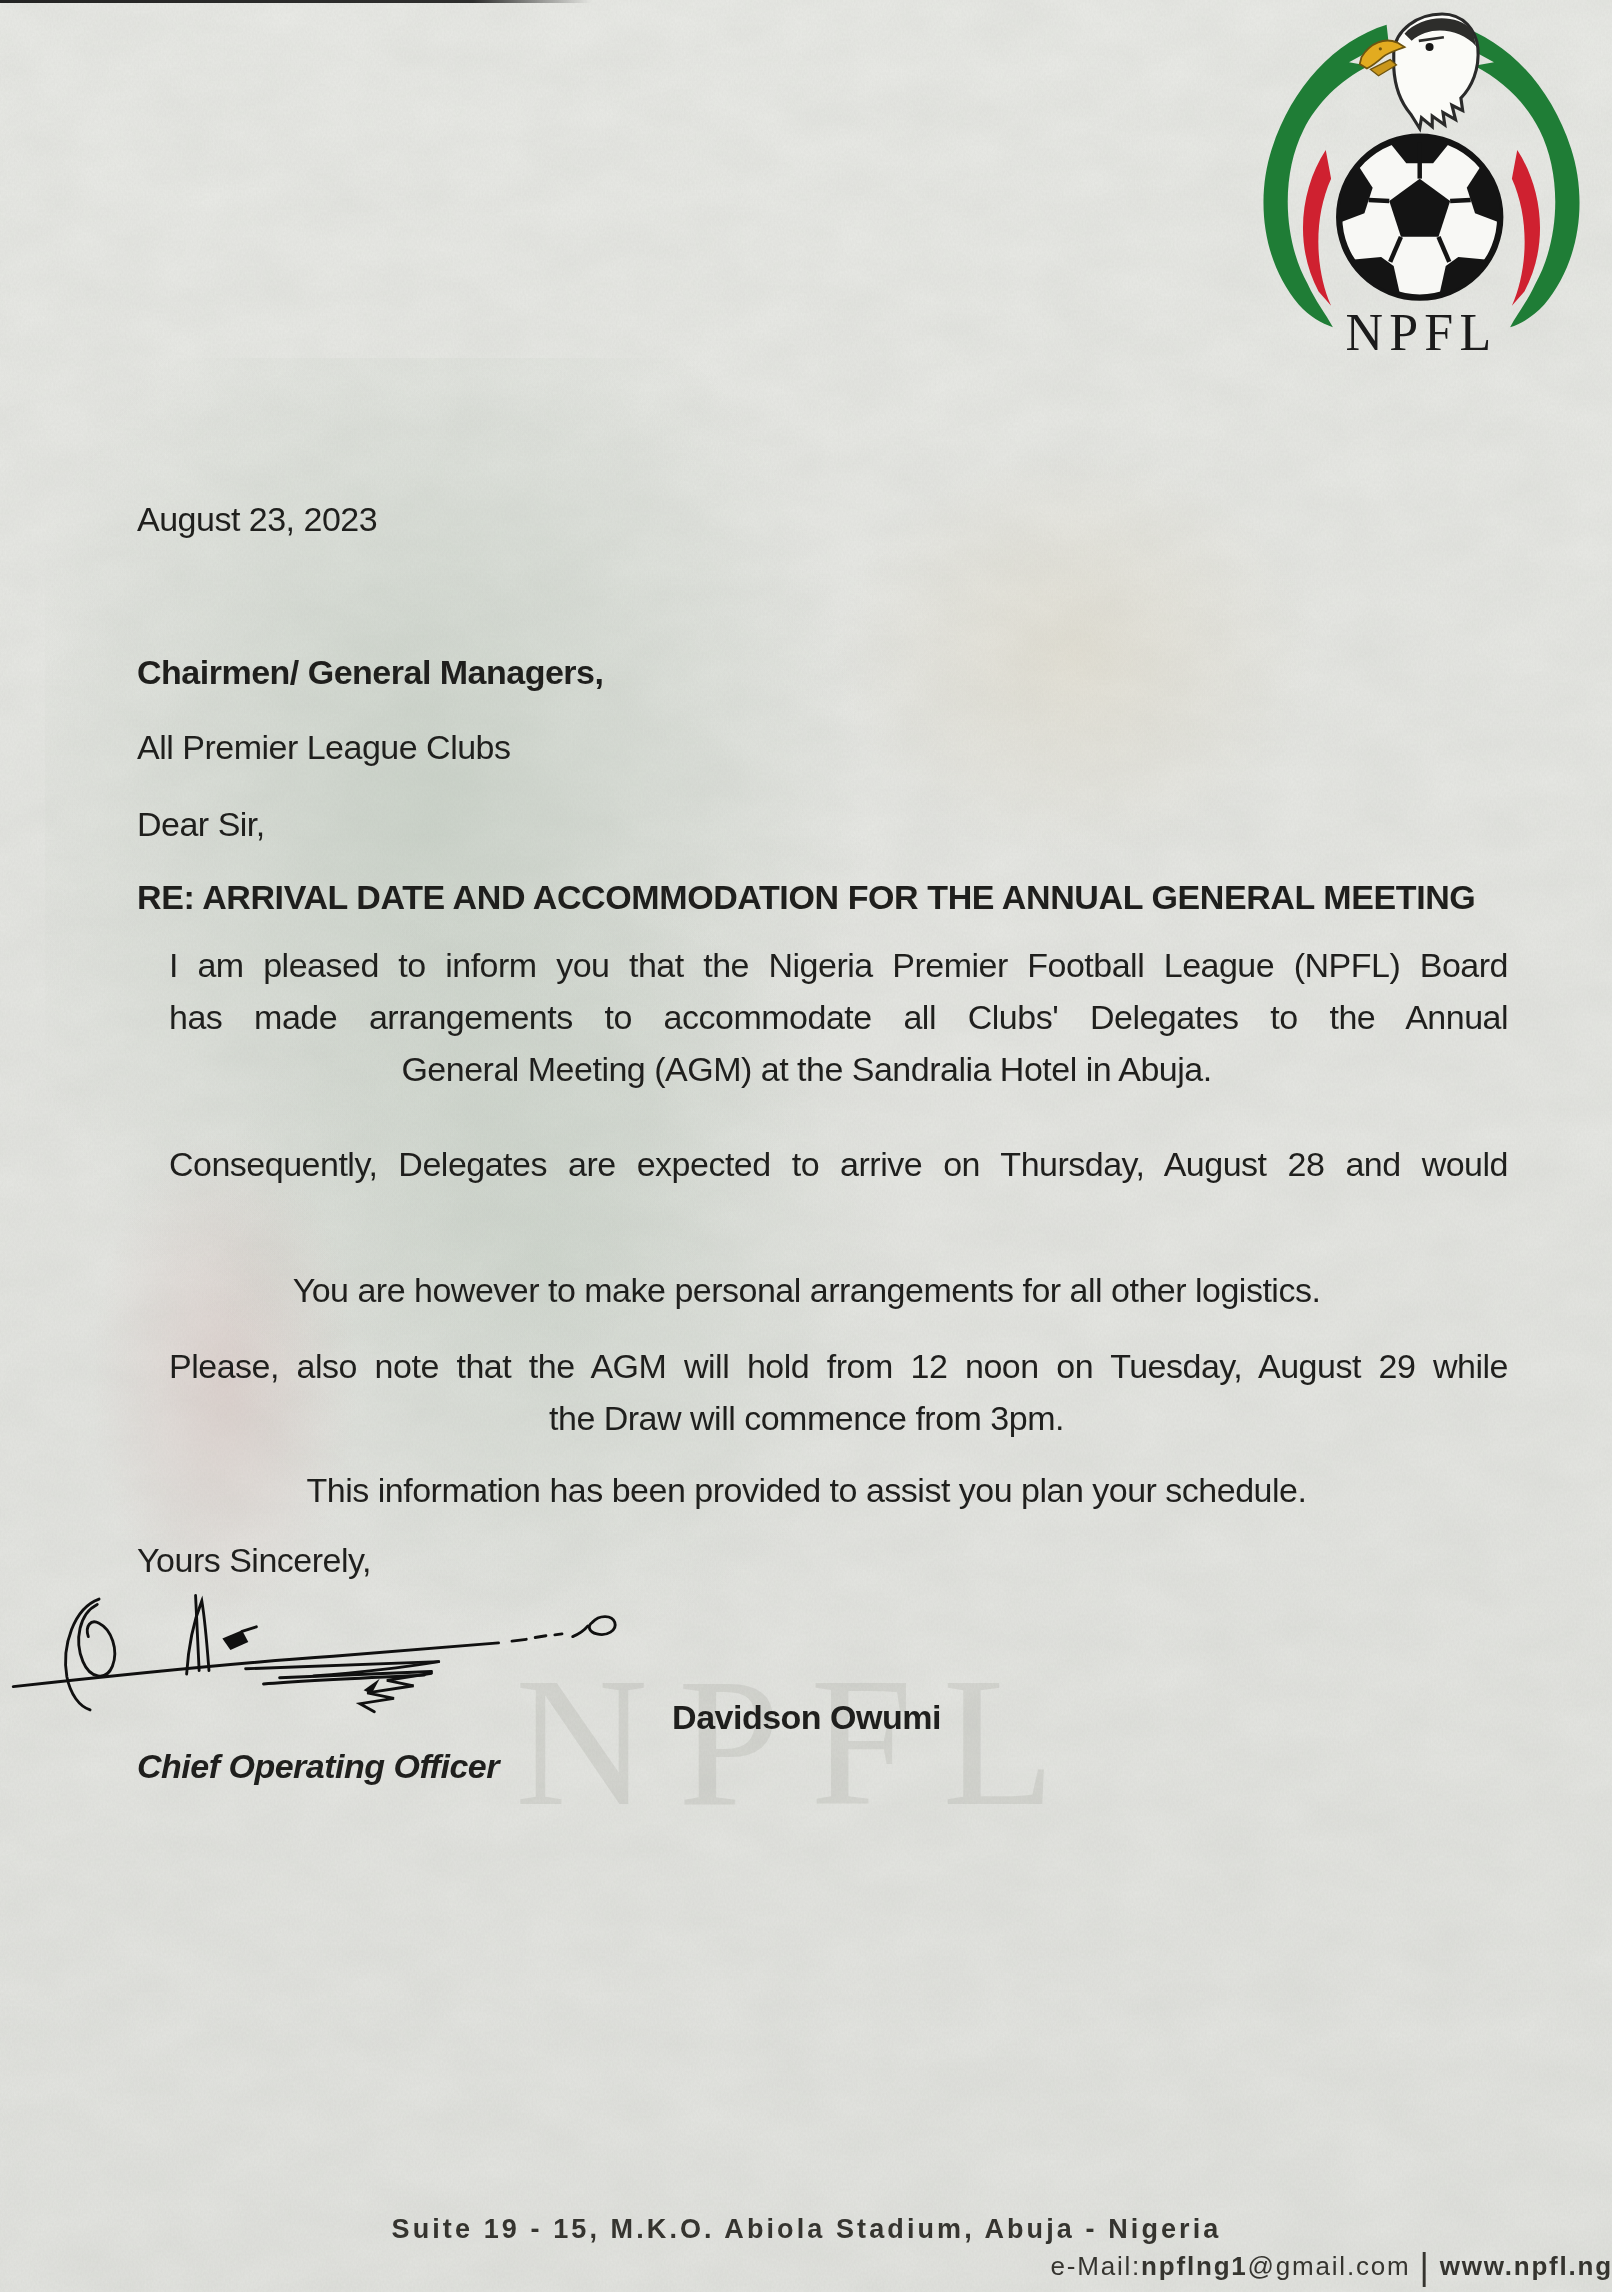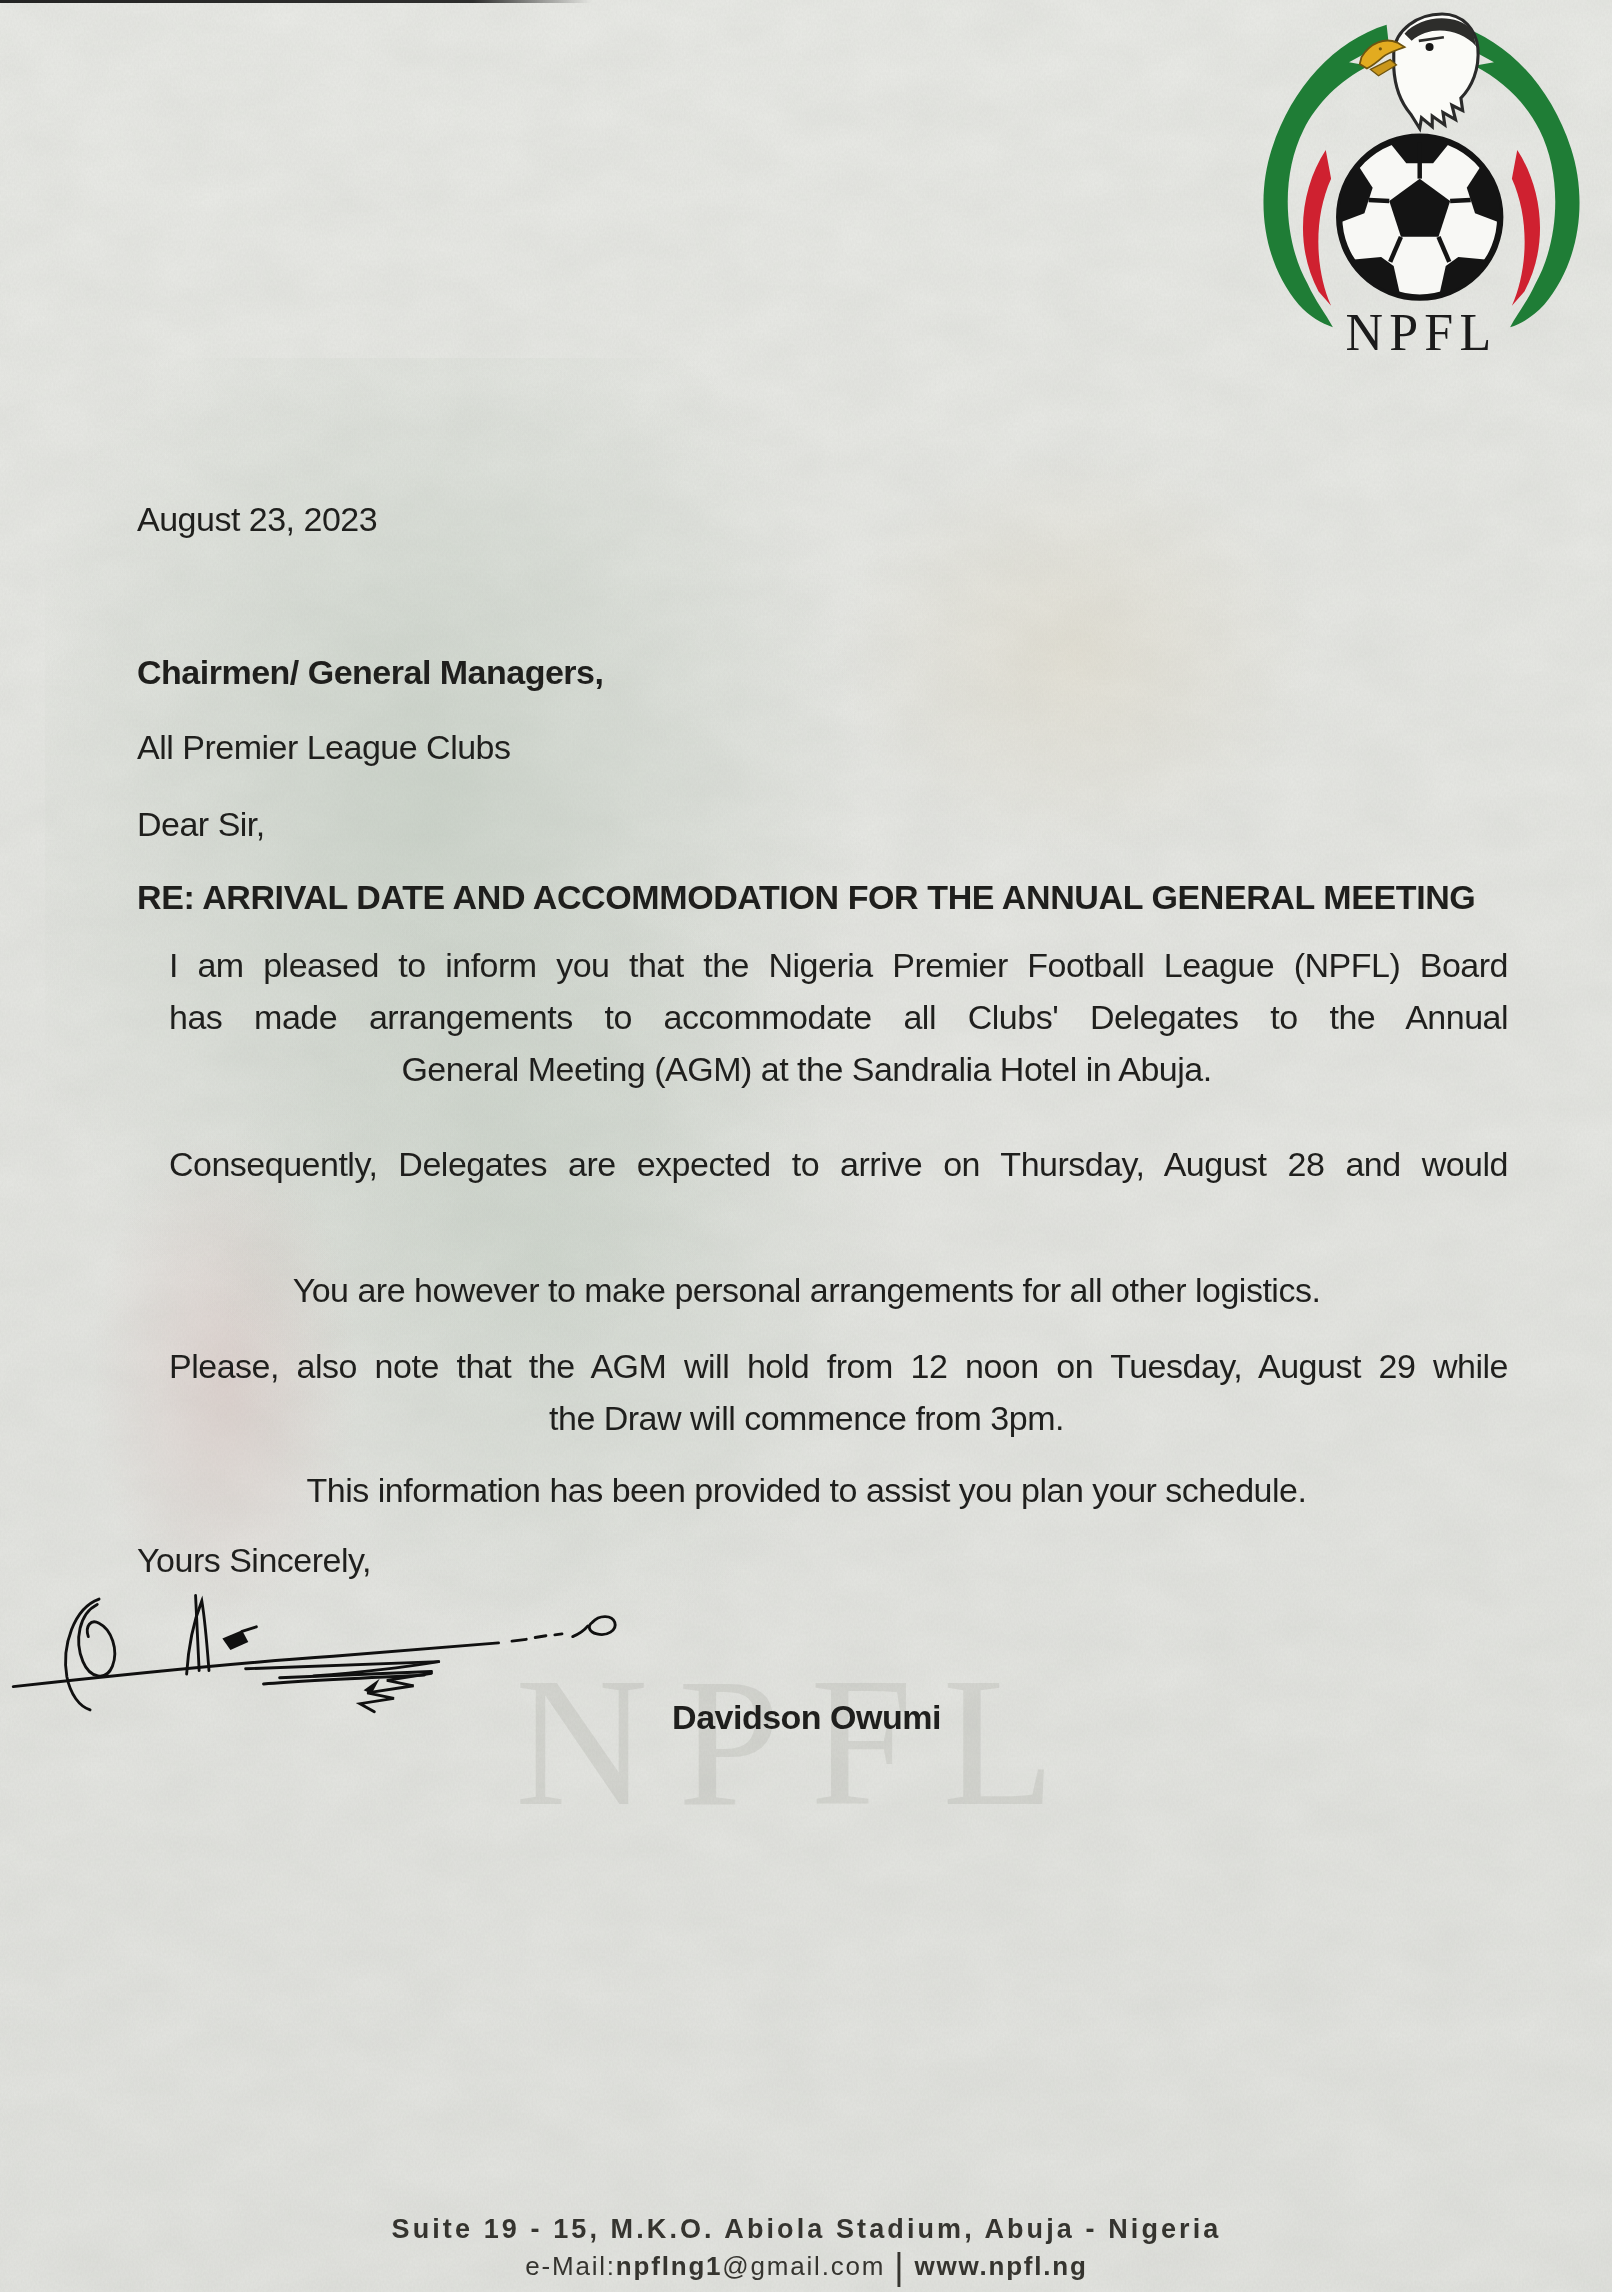--- a/index.html
+++ b/index.html
@@ -34,21 +34,21 @@
   .line{width:100%;}
   .just{text-align:justify;text-align-last:justify;word-spacing:0.4px;margin-left:32px;}
   .plain{text-align:center;}
   .bold{font-weight:700;}
   .subject{font-weight:700;letter-spacing:-0.4px;}
   .sig{position:absolute;left:10.7px;top:1583px;width:631px;height:143px;}
   .name{font-weight:700;text-align:center;}
   .title{font-weight:700;font-style:italic;}
   .footer-line{position:absolute;left:0;width:1613px;text-align:center;color:#35342f;}
   .f1{top:2214px;font-weight:700;font-size:27px;letter-spacing:3.1px;}
-  .f2{top:2246px;font-size:26px;letter-spacing:1.8px;font-weight:400;}
+  .f2{top:2246px;font-size:26px;letter-spacing:1.8px;font-weight:400;text-align:right;}
   .f2 .fbold{font-weight:700;}
   .f2 .sep{font-weight:400;font-size:36px;vertical-align:-4.5px;margin:0 9px;}
 </style>
 </head>
 <body>
 
 <div class="page">
 
   <svg class="texture" xmlns="http://www.w3.org/2000/svg" viewBox="0 0 1801 2560" width="1613" height="2293">
     <filter id="blotch" x="0" y="0" width="100%" height="100%">
@@ -167,20 +167,21 @@
       <path d="M300,106 L470,99"></path>
       <path d="M282,113 C330,109 420,105 462,103"></path>
       <path d="M470,101 L420,109 L450,115 L398,123 L428,129 L390,135 L406,144"></path>
       <path d="M258,54 L274,49"></path>
     </g>
     <path d="M236,62 L258,53 L265,66 L245,75 Z" fill="#101010"></path>
     <path d="M394,120 L412,107 L403,124 Z" fill="#101010"></path>
   </svg>
 
   <div class="txt name" style="top:1691px">Davidson Owumi</div>
+  <div class="txt title" style="top:1740px">Chief Operating Officer</div>
 
   <div class="footer-line f1">Suite 19 - 15, M.K.O. Abiola Stadium, Abuja - Nigeria</div>
   <div class="footer-line f2">
     <span>e-Mail:</span><span class="fbold">npflng1</span><span>@gmail.com</span><span class="sep">|</span><span class="fbold">www.npfl.ng</span>
   </div>
 
 </div>
 
 
 </body></html>

